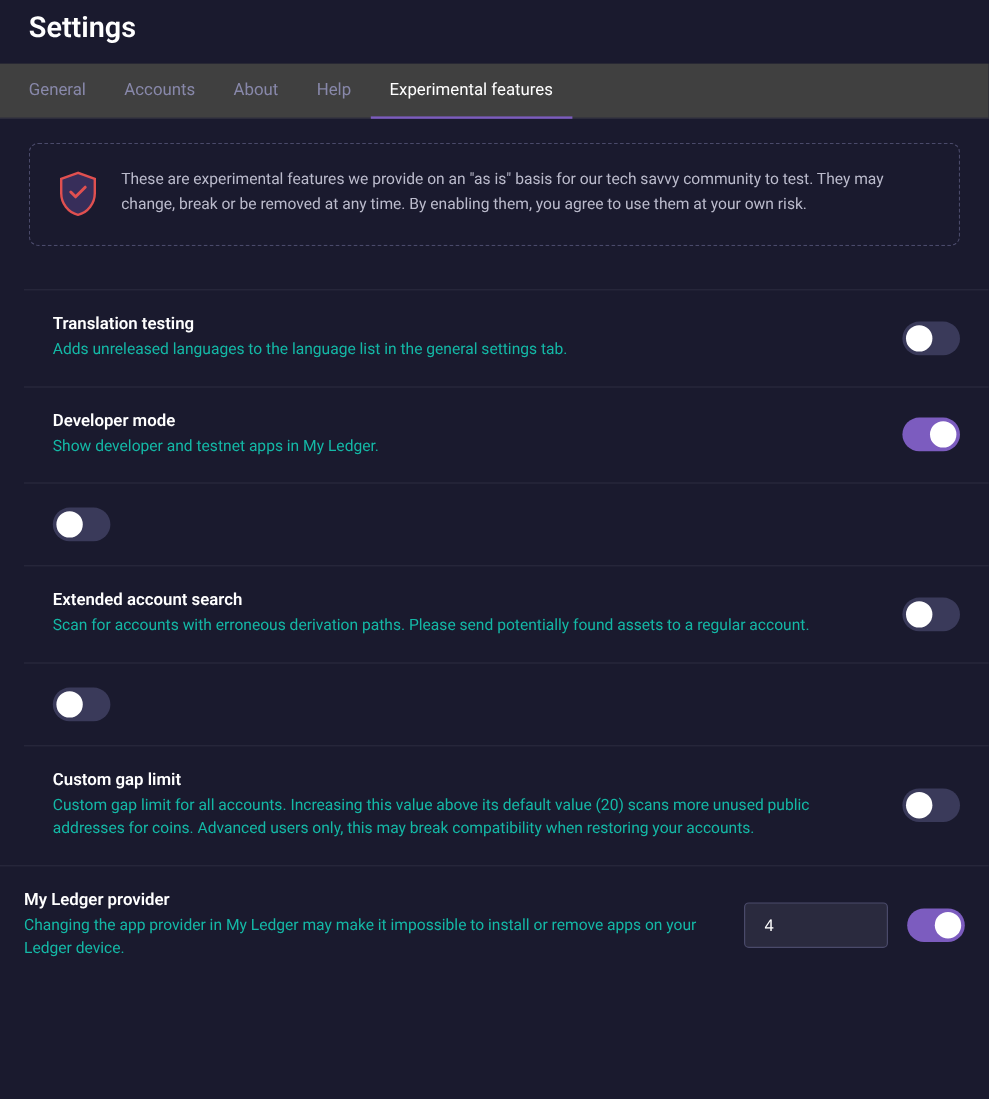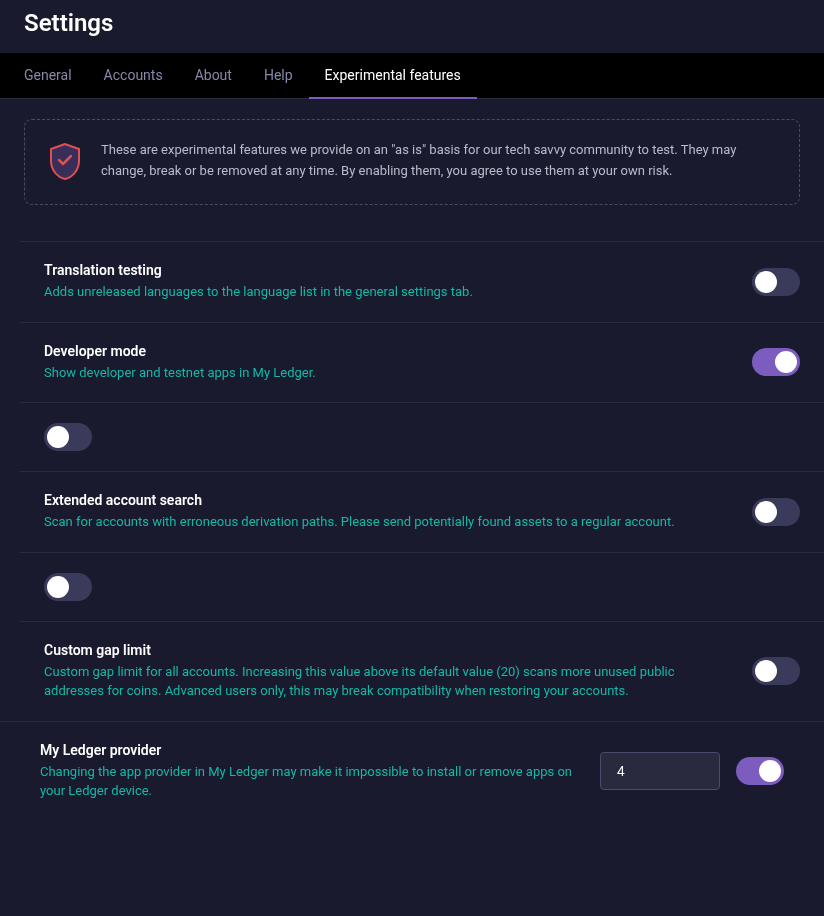--- a/index.html
+++ b/index.html
@@ -15,21 +15,21 @@
       font-size: 24px;
       font-weight: 600;
       padding: 9px 24px 16px;
       color: #ffffff;
     }
 
     .tabs-container {
       display: flex;
       border-bottom: 1px solid #2a2a3e;
       padding: 0 24px;
-      background-color: #000000;
+      background-color: #404040;
     }
 
     .tab {
       padding: 14px 16px;
       font-size: 14px;
       color: #8888aa;
       cursor: pointer;
       border-bottom: 2px solid transparent;
       margin-bottom: -1px;
       text-decoration: none;
@@ -141,21 +141,21 @@
       border-radius: 4px;
       color: #ffffff;
       font-size: 14px;
       padding: 10px 16px;
       width: 120px;
       text-align: left;
     }
 
     .ledger-provider-row {
       border-top: 1px solid #2a2a3e;
-      padding: 20px 40px;
+      padding: 20px 20px;
       display: flex;
       align-items: center;
       justify-content: space-between;
       gap: 24px;
     }
 
     .ledger-provider-right {
       display: flex;
       align-items: center;
       gap: 16px;

